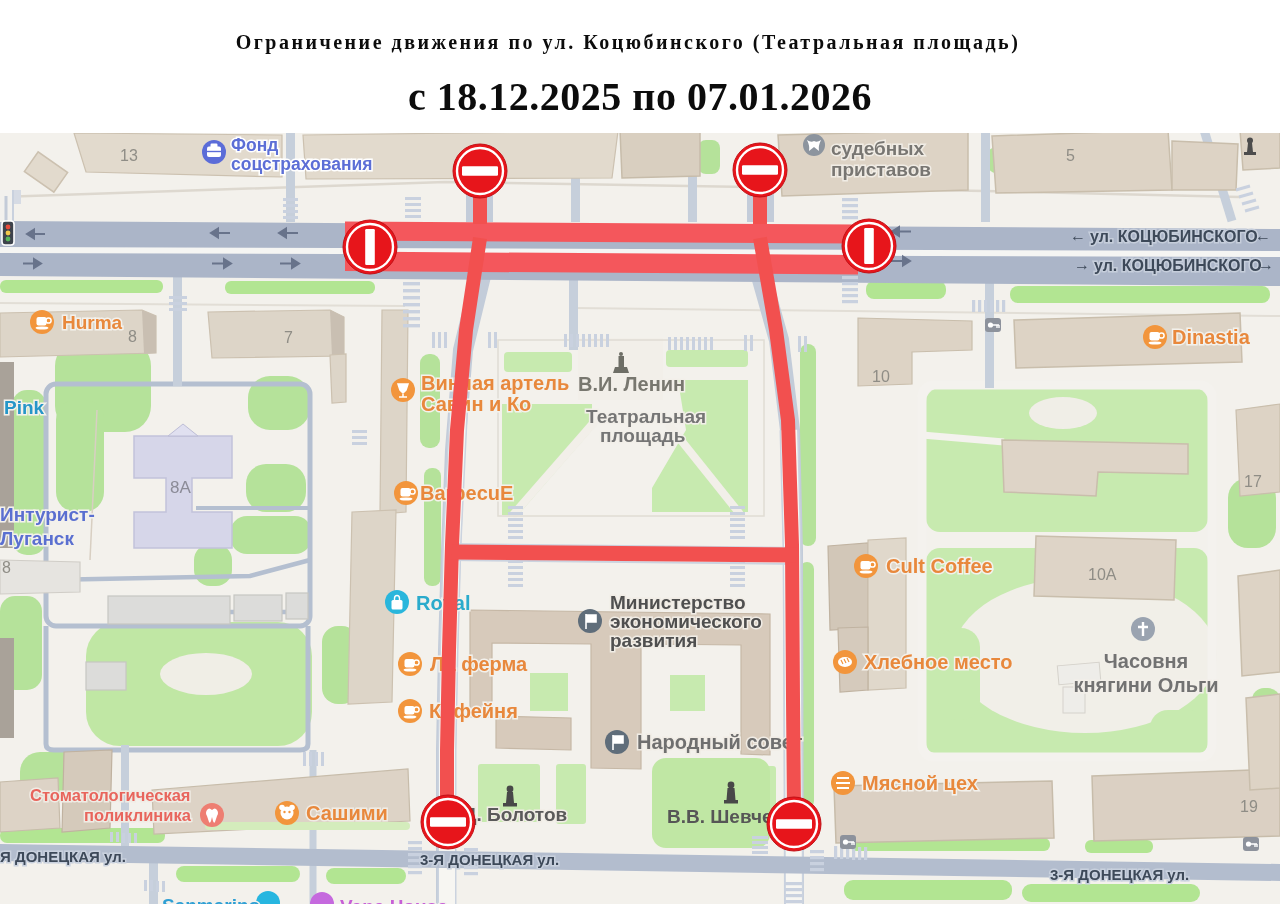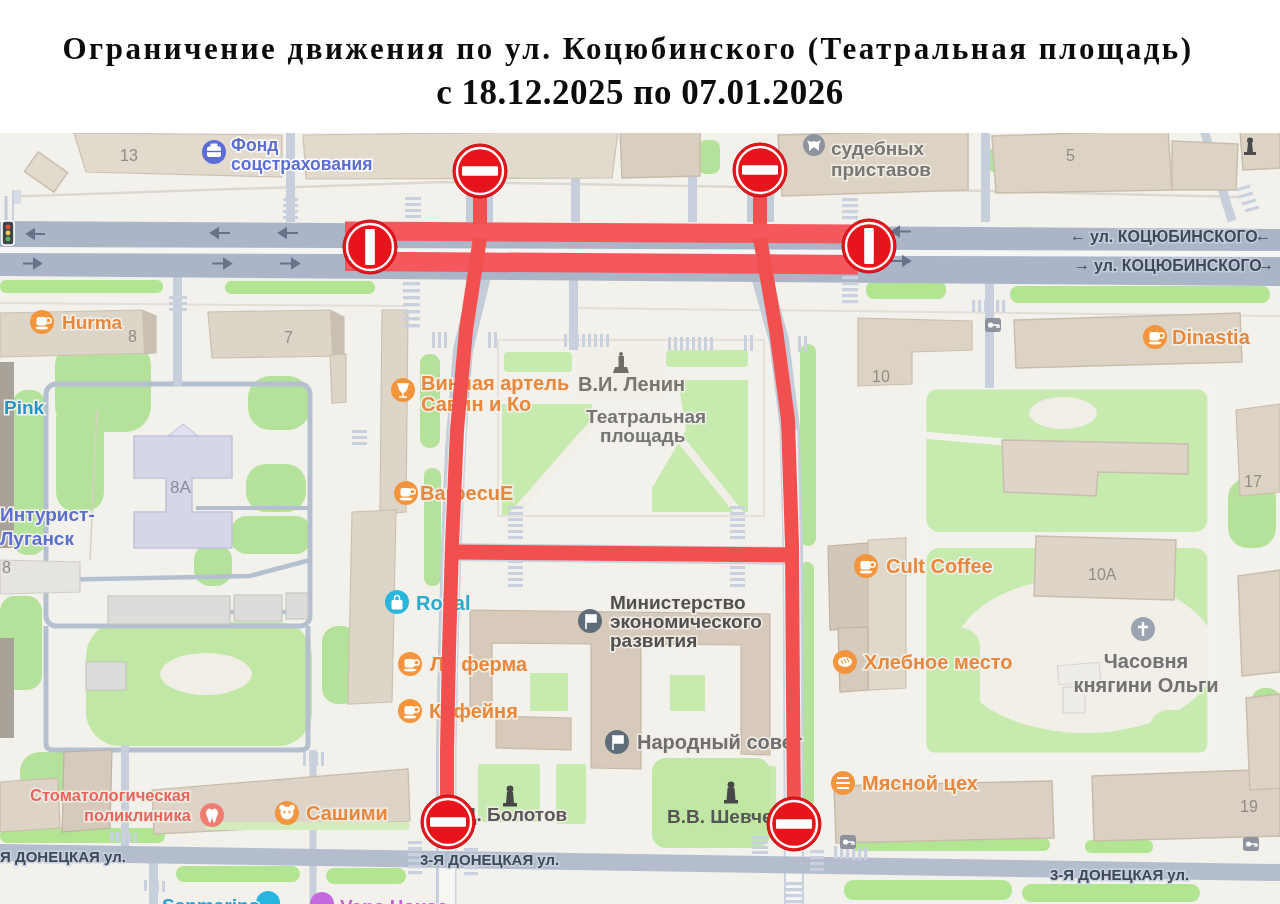--- a/index.html
+++ b/index.html
@@ -1,20 +1,20 @@
 <!DOCTYPE html>
 <html><head>
 <meta charset="utf-8">
 <style>
   html,body{margin:0;padding:0;background:#ffffff;width:1280px;height:904px;overflow:hidden;}
   .wrap{position:relative;width:1280px;height:904px;font-family:"Liberation Sans",sans-serif;}
   .title{position:absolute;left:0;top:0;width:1280px;text-align:center;
          font-family:"Liberation Serif",serif;font-weight:bold;color:#0c0c0c;}
-  .t1{position:absolute;top:31px;left:0;width:1256px;font-size:31px;letter-spacing:2.5px;}
-  .t2{position:absolute;top:73px;left:0;width:1280px;font-size:35px;letter-spacing:0.5px;}
+  .t1{position:absolute;top:31px;left:0;width:1256px;font-size:20px;letter-spacing:2.5px;}
+  .t2{position:absolute;top:73px;left:0;width:1280px;font-size:40px;letter-spacing:0.5px;}
   svg text{font-family:"Liberation Sans",sans-serif;}
 </style>
 </head>
 <body>
 <div class="wrap">
 
 <div class="t1 title">Ограничение движения по ул. Коцюбинского (Театральная площадь)</div>
 
 <div class="t2 title">с 18.12.2025 по 07.01.2026</div>
 <svg width="1280" height="904" viewBox="0 0 1280 904" style="position:absolute;left:0;top:0;">

